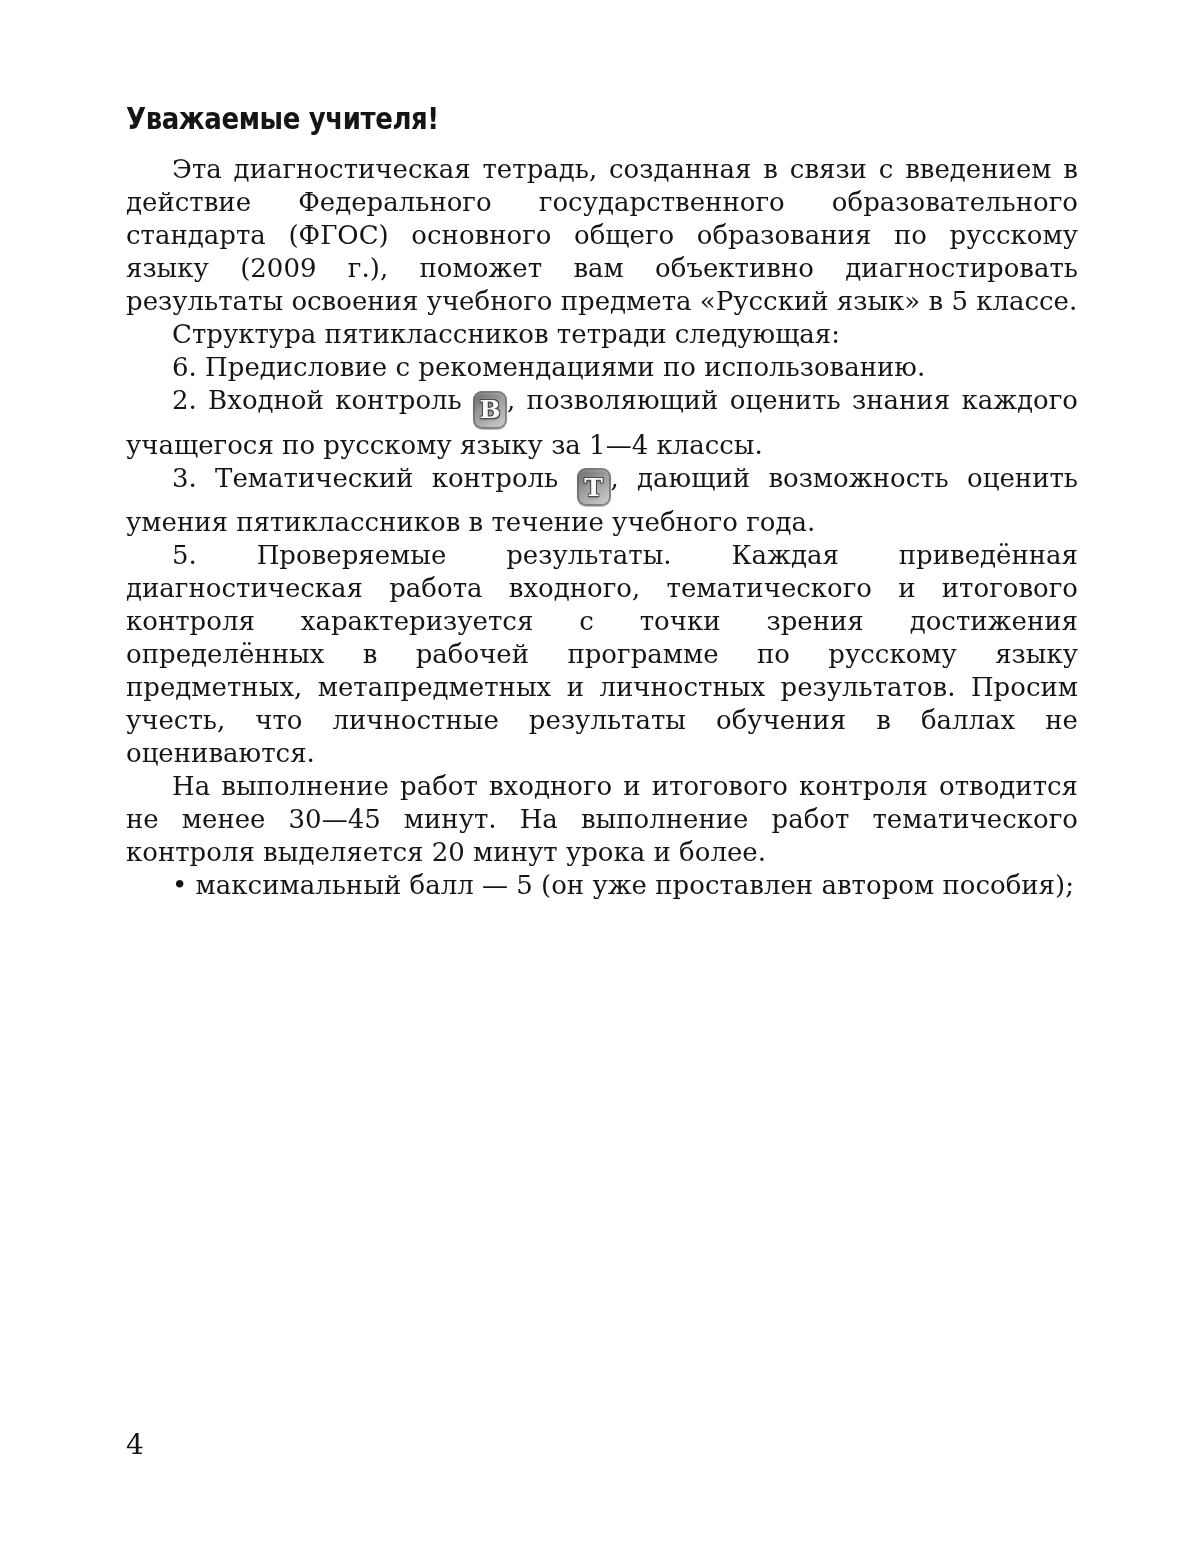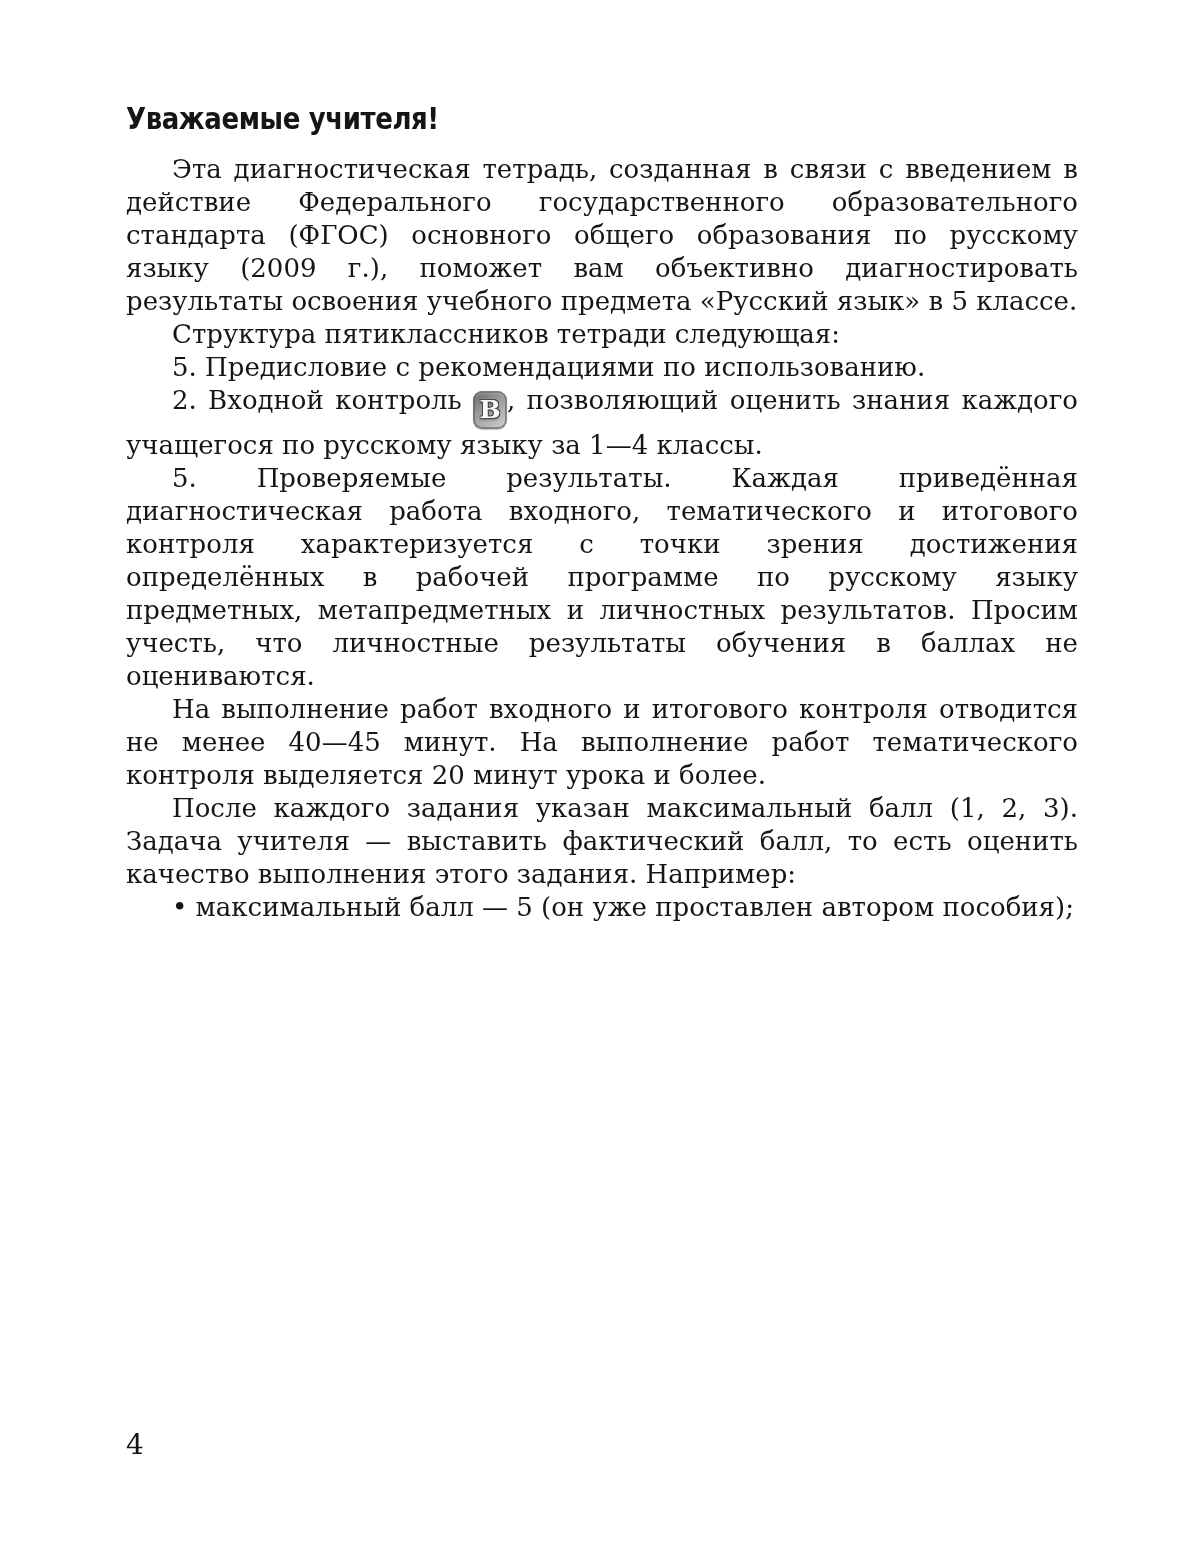--- a/index.html
+++ b/index.html
@@ -71,22 +71,22 @@
 </style>
 </head>
 <body>
 
 <div class="page">
   <h1 class="heading">Уважаемые учителя!</h1>
 
   <div class="body-text" id="paragraphs">
       <p class="para">Эта диагностическая тетрадь, созданная в связи с введением в действие Федерального государственного образовательного стандарта (ФГОС) основного общего образования по русскому языку (2009 г.), поможет вам объективно диагностировать результаты освоения учебного предмета «Русский язык» в 5 классе.</p>
       <p class="para">Структура пятиклассников тетради следующая:</p>
-      <p class="para">5. Предисловие с рекомендациями по использованию.</p>
+      <p class="para">6. Предисловие с рекомендациями по использованию.</p>
       <p class="para">2. Входной контроль <span class="badge">В</span>, позволяющий оценить знания каждого учащегося по русскому языку за 1—4 классы.</p>
+      <p class="para">3. Тематический контроль <span class="badge">Т</span>, дающий возможность оценить умения пятиклассников в течение учебного года.</p>
       <p class="para">5. Проверяемые результаты. Каждая приведённая диагностическая работа входного, тематического и итогового контроля характеризуется с точки зрения достижения определённых в рабочей программе по русскому языку предметных, метапредметных и личностных результатов. Просим учесть, что личностные результаты обучения в баллах не оцениваются.</p>
-      <p class="para">На выполнение работ входного и итогового контроля отводится не менее 40—45 минут. На выполнение работ тематического контроля выделяется 20 минут урока и более.</p>
-      <p class="para">После каждого задания указан максимальный балл (1, 2, 3). Задача учителя — выставить фактический балл, то есть оценить качество выполнения этого задания. Например:</p>
+      <p class="para">На выполнение работ входного и итогового контроля отводится не менее 30—45 минут. На выполнение работ тематического контроля выделяется 20 минут урока и более.</p>
       <p class="para">• максимальный балл — 5 (он уже проставлен автором пособия);</p>
     </div>
 
   <div class="page-number">4</div>
 </div>
 
 </body></html>

